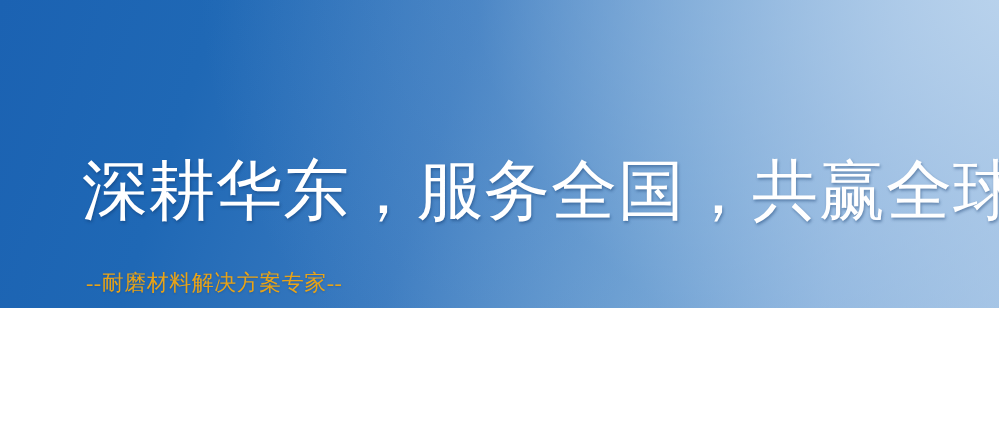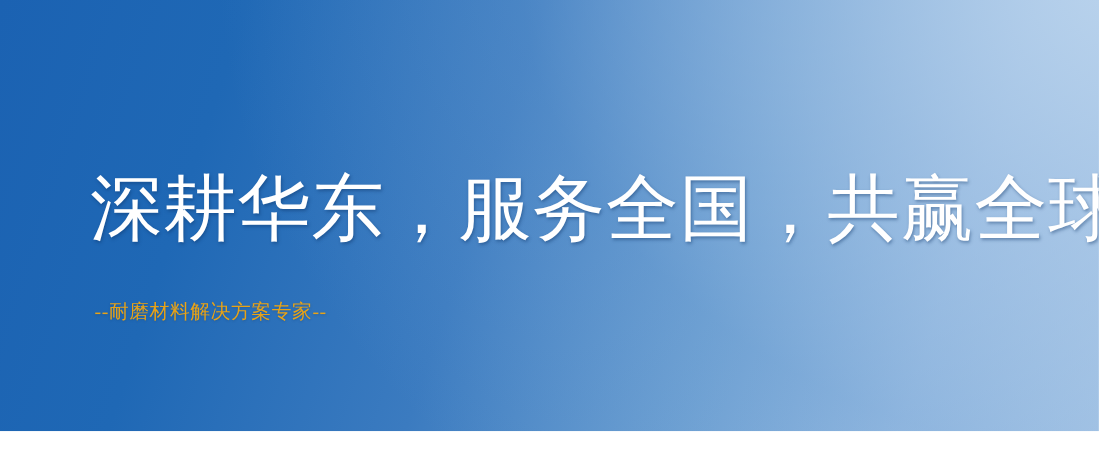--- a/index.html
+++ b/index.html
@@ -3,21 +3,21 @@
 <meta charset="utf-8">
 <style>
   html, body {
     margin: 0;
     padding: 0;
     background: #ffffff;
   }
   #banner {
     position: relative;
     width: 999px;
-    height: 392px;
+    height: 308px;
     overflow: hidden;
     
     background:
       radial-gradient(ellipse 1150px 900px at 105% -8%,
                       rgba(190,214,238,0.95) 0%,
                       rgba(168,198,230,0.62) 26%,
                       rgba(120,165,213,0.28) 50%,
                       rgba(31,104,181,0.0) 74%),
       linear-gradient(108deg,
                       #1b62b2 0%,
@@ -43,21 +43,21 @@
     white-space: nowrap;
     text-shadow: 1px 2px 3px rgba(12,50,100,0.42);
   }
 
   
   #subtitle {
     position: absolute;
     left: 86px;
     top: 266px;
     font-family: "Liberation Serif", "DejaVu Serif", serif;
-    font-size: 18px;
+    font-size: 22px;
     line-height: 34px;
     letter-spacing: 0.5px;
     color: #e8a317;
     white-space: nowrap;
     text-shadow: 0px 1px 2px rgba(20,60,110,0.30);
   }
 
   
   #logo {
     position: absolute;

